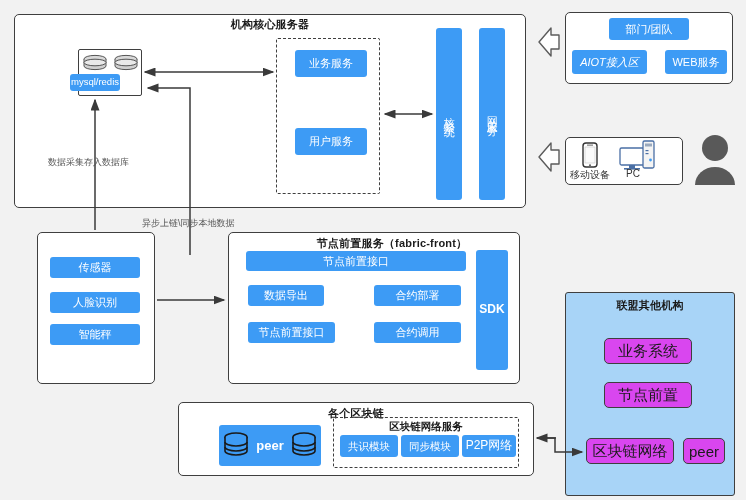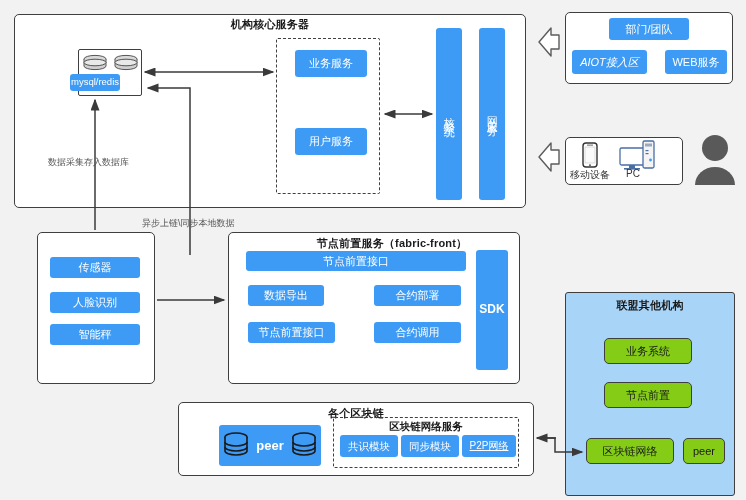--- a/index.html
+++ b/index.html
@@ -45,25 +45,25 @@
     text-align: center;
     line-height: 1.15;
   }
   .bluebox.vert {
     writing-mode: vertical-rl;
     letter-spacing: 3px;
     font-size: 11px;
   }
   .whitebox {
     position: absolute;
-    background: #84cc16;
+    background: #d946ef;
     border: 1.3px solid #3f3f3f;
     border-radius: 5px;
     color: #1b1b1b;
-    font-size: 11px;
+    font-size: 15px;
     display: flex;
     align-items: center;
     justify-content: center;
     text-align: center;
   }
   .lbl {
     position: absolute;
     font-size: 9px;
     color: #555;
     white-space: nowrap;
@@ -187,21 +187,21 @@
         <path d="M74 22 a11 4 0 0 0 22 0" fill="none"></path>
       </g>
       <text x="51" y="25" text-anchor="middle" fill="#ffffff" font-size="13" font-weight="bold" font-family="Liberation Sans, sans-serif">peer</text>
     </svg>
   </div>
 
   <div class="dashed" style="left:333px; top:417px; width:186px; height:51px;"></div>
   <div class="blk-title" style="left:333px; top:420px; width:186px;">区块链网络服务</div>
   <div class="bluebox" style="left:340px; top:435px; width:58px; height:22px; font-size:10.5px;">共识模块</div>
   <div class="bluebox" style="left:401px; top:435px; width:58px; height:22px; font-size:10.5px;">同步模块</div>
-  <div class="bluebox" style="left:462px; top:435px; width:54px; height:22px; font-size:10px;text-decoration:underline;">P2P网络</div>
+  <div class="bluebox" style="left:462px; top:435px; width:54px; height:22px; font-size:12px;">P2P网络</div>
 
   <div class="alliance" style="left:565px; top:292px; width:170px; height:204px;"></div>
   <div class="panel-title" style="left:565px; top:298px; width:170px;">联盟其他机构</div>
   <div class="whitebox" style="left:604px; top:338px; width:88px; height:26px;">业务系统</div>
   <div class="whitebox" style="left:604px; top:382px; width:88px; height:26px;">节点前置</div>
   <div class="whitebox" style="left:586px; top:438px; width:88px; height:26px;">区块链网络</div>
   <div class="whitebox" style="left:683px; top:438px; width:42px; height:26px;">peer</div>
 
   <svg class="ov">
     <defs>

